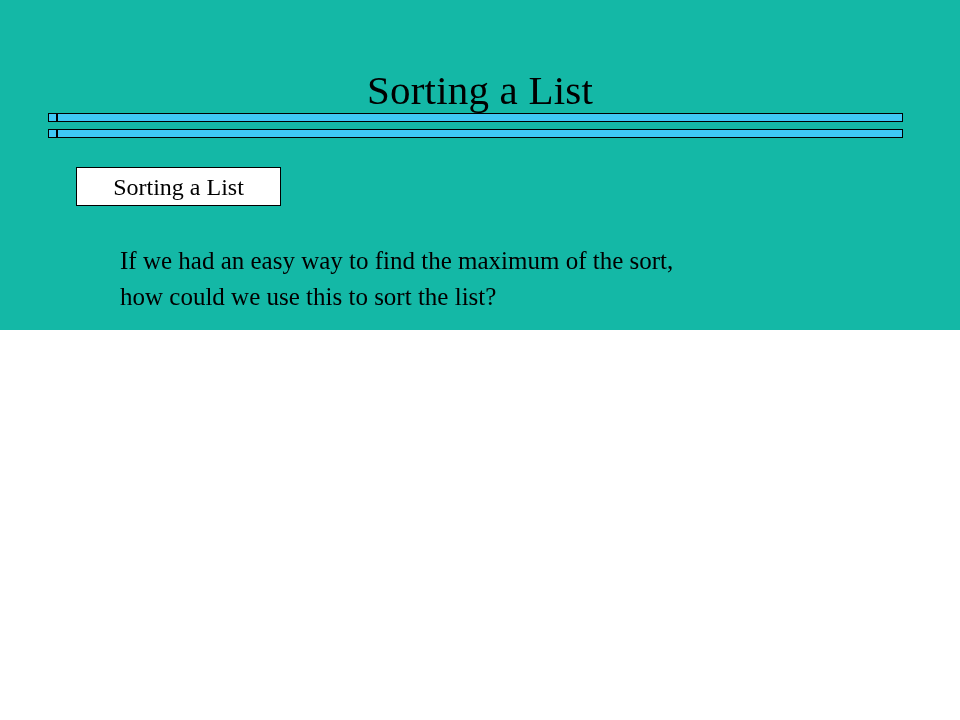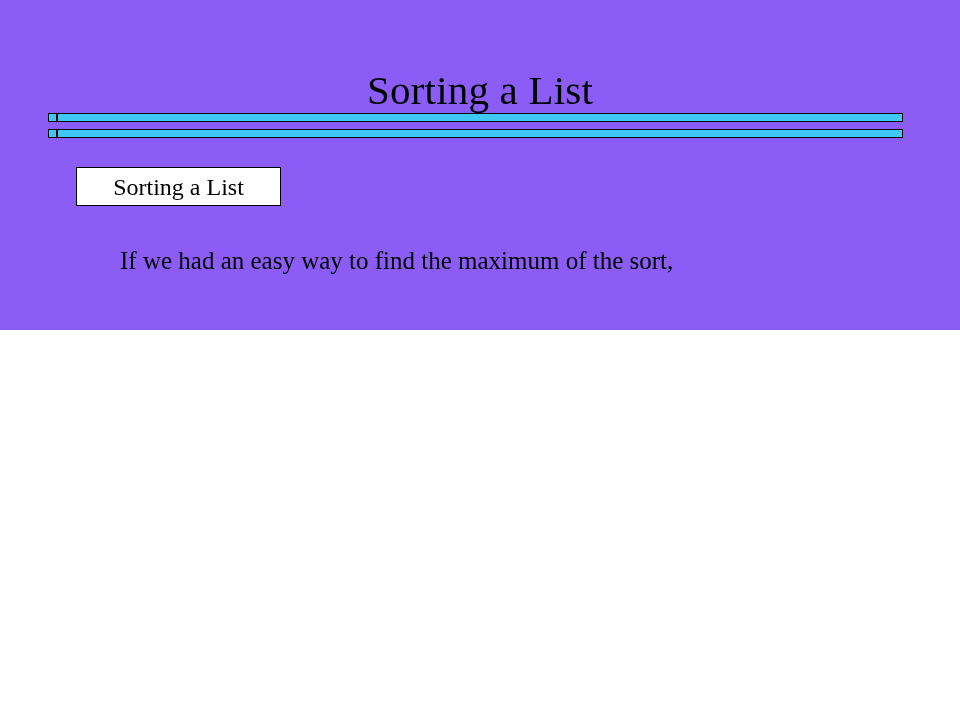--- a/index.html
+++ b/index.html
@@ -16,21 +16,21 @@
     color: #000000;
     position: relative;
   }
 
   .slide {
     position: absolute;
     left: 0;
     top: 0;
     width: 960px;
     height: 720px;
-    background: #8b5cf6;
+    background: #14b8a6;
   }
 
   
   .slide-title {
     position: absolute;
     left: 0;
     top: 38px;
     width: 960px;
     text-align: center;
     font-family: "Liberation Serif", "DejaVu Serif", serif;
@@ -134,17 +134,18 @@
     <span class="rule-marker marker-two"></span>
     <span class="rule-bar bar-two"></span>
   </div>
 
   <div class="boxed-heading">
     <span class="boxed-heading-label">Sorting a List</span>
   </div>
 
   <div class="body-block">
     <div class="body-line">If we had an easy way to find the maximum of the sort,</div>
+    <div class="body-line">how could we use this to sort the list?</div>
   </div>
 
   <div class="content-area"></div>
 
 </div>
 
 </body></html>

